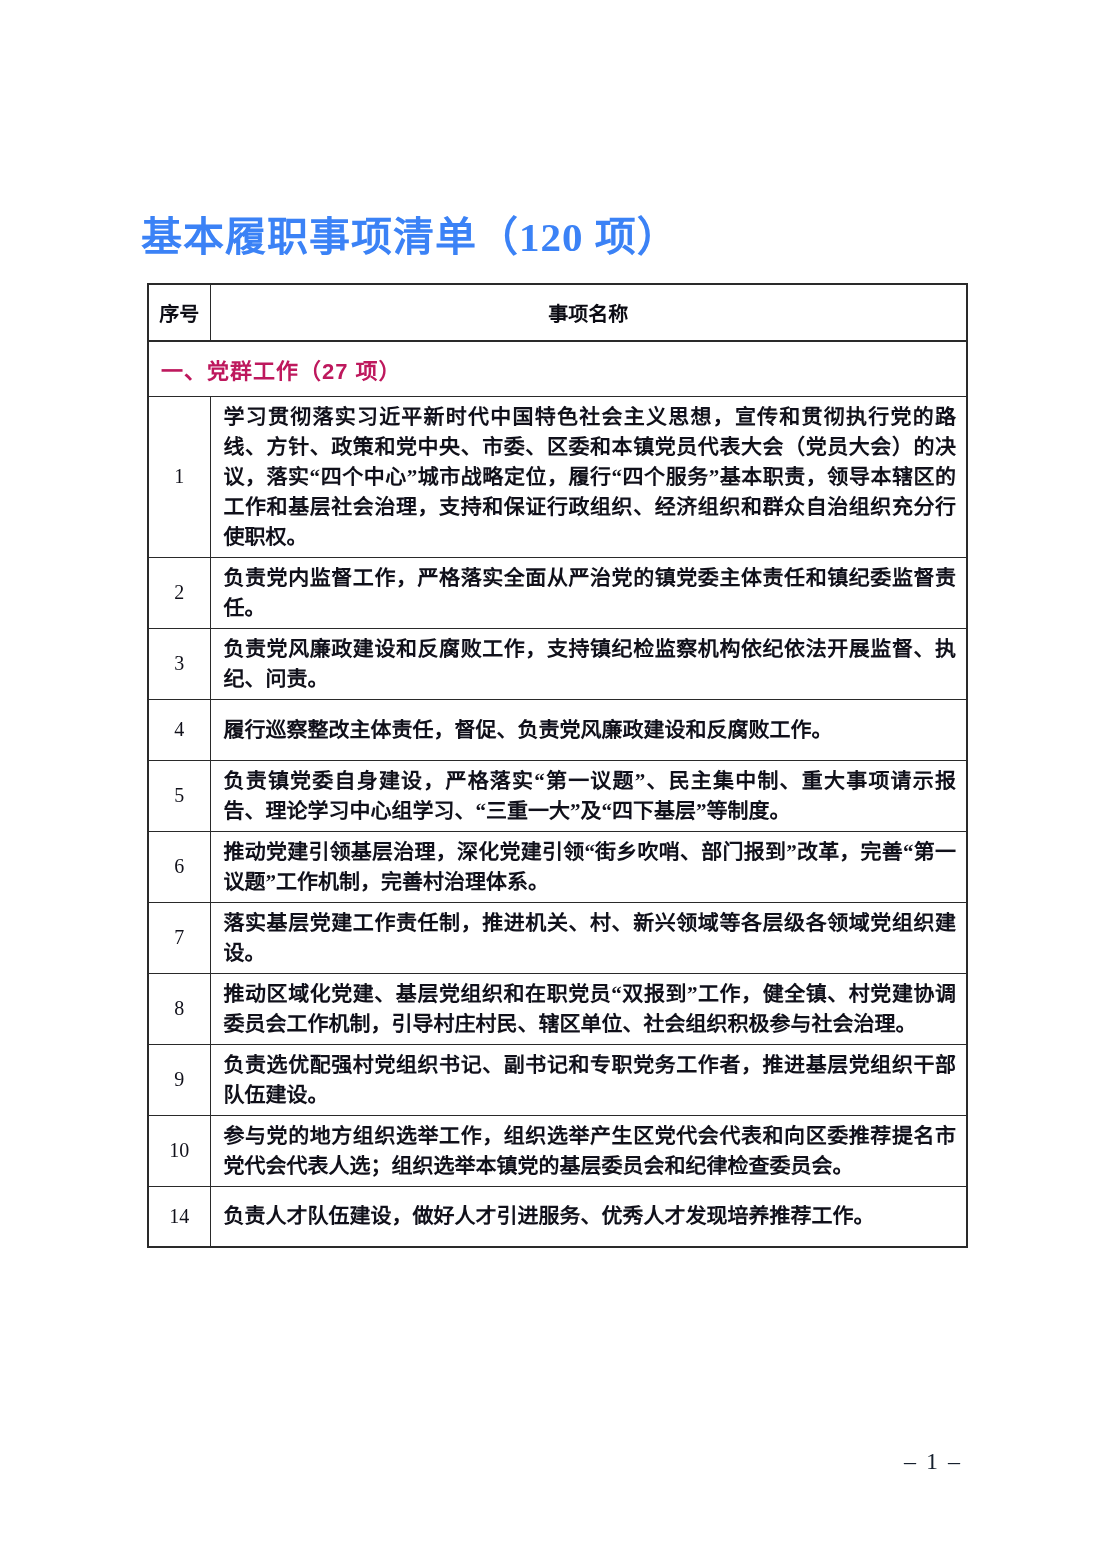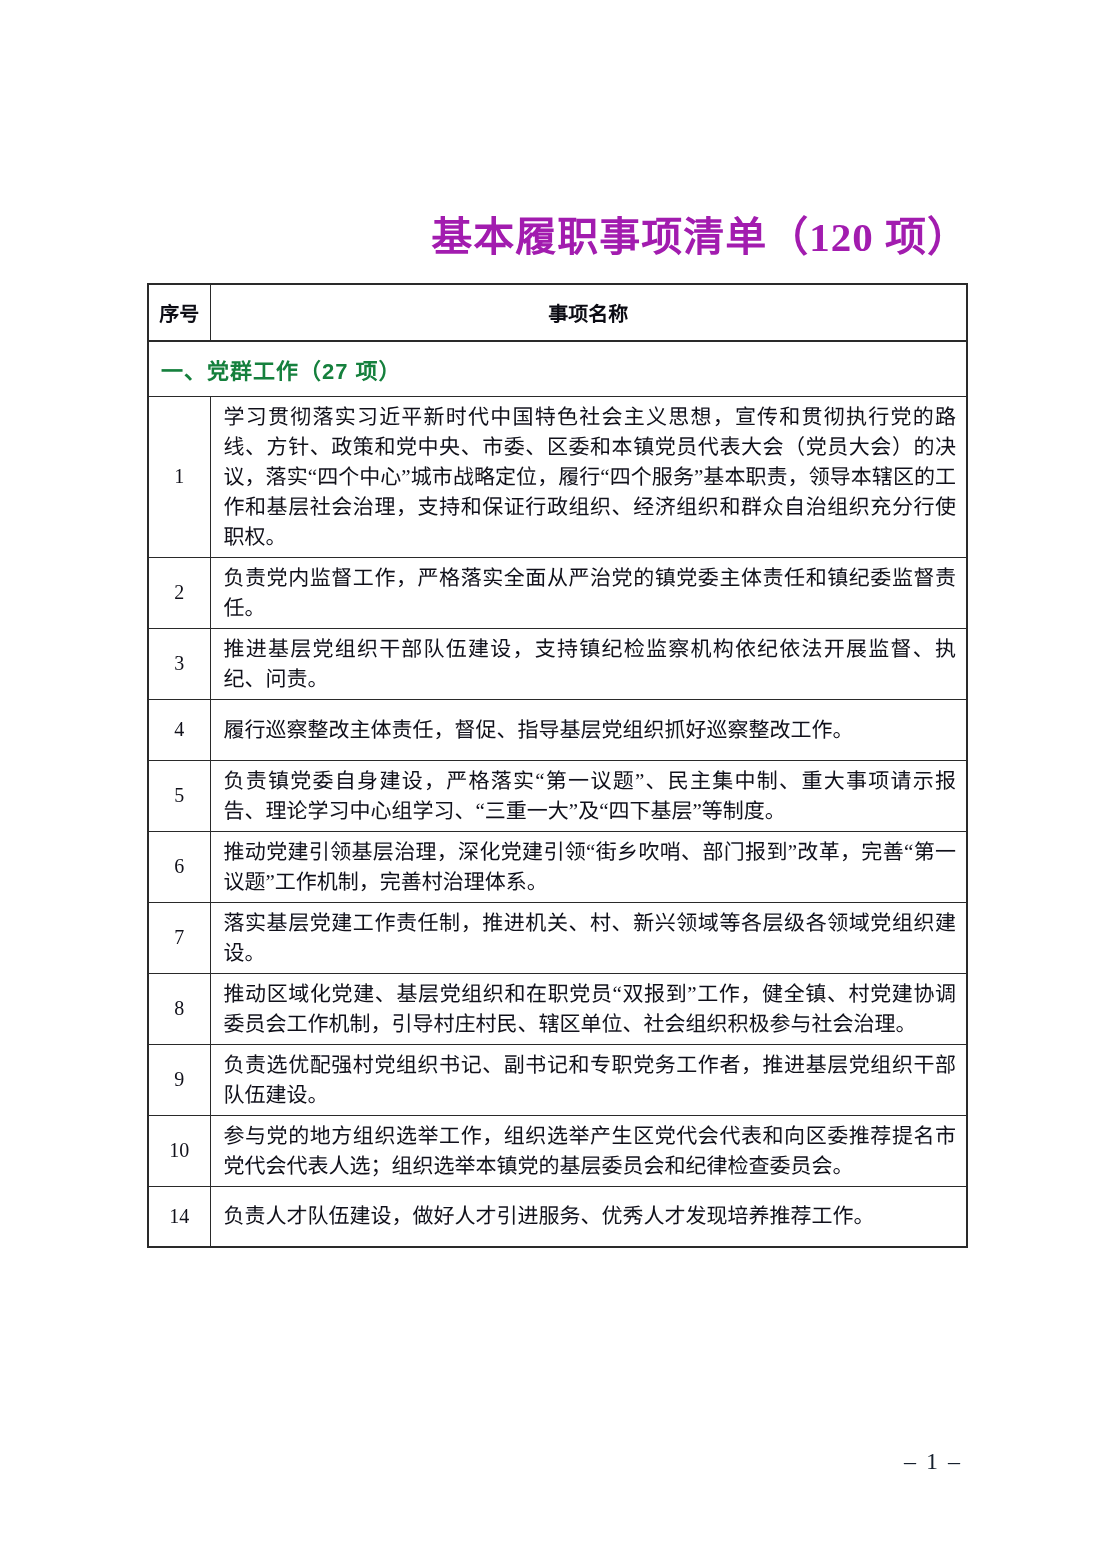--- a/index.html
+++ b/index.html
@@ -12,25 +12,25 @@
     font-family: "Liberation Serif", "DejaVu Serif", serif;
     color: #10101a;
     overflow: hidden;
   }
   .doc-title {
     position: absolute;
     top: 203px;
     left: 141px;
     width: 828px;
     margin: 0;
-    text-align: right;
+    text-align: left;
     font-family: "Liberation Serif", "DejaVu Serif", serif;
     font-size: 41px;
     font-weight: bold;
-    color: #a21caf;
+    color: #3b82f6;
     letter-spacing: 1px;
     white-space: nowrap;
   }
   table.duty-table {
     position: absolute;
     top: 283px;
     left: 147px;
     width: 821px;
     border-collapse: collapse;
     table-layout: fixed;
@@ -50,39 +50,40 @@
     text-align: center;
     border-bottom-width: 2.5px;
     margin-left: 37px;
   }
   .col-index { width: 62px; }
   .section-row td {
     height: 55px;
     font-family: "Liberation Sans", "DejaVu Sans", sans-serif;
     font-size: 22px;
     font-weight: bold;
-    color: #15803d;
+    color: #be185d;
     text-align: left;
     padding-left: 12px;
     letter-spacing: 1px;
   }
   .duty-table td.num-cell {
     text-align: center;
     font-size: 20px;
     color: #10101a;
     font-family: "Liberation Serif", "DejaVu Serif", serif;
   }
   .duty-table td.text-cell {
     font-size: 21px;
     line-height: 30px;
     color: #10101a;
     padding: 5px 10px 5px 13px;
     text-align: justify;
     text-justify: inter-ideograph;
     word-break: break-all;
+    font-weight: bold;
   }
   .duty-table tr.item-row { height: 61px; }
   .duty-table tr.item-row.tall { height: 126px; }
   .page-number {
     position: absolute;
     top: 1448px;
     left: 868px;
     width: 130px;
     text-align: center;
     font-family: "Liberation Serif", "DejaVu Serif", serif;
@@ -118,25 +119,25 @@
       <tr class="item-row tall">
         <td class="num-cell">1</td>
         <td class="text-cell">学习贯彻落实习近平新时代中国特色社会主义思想，宣传和贯彻执行党的路线、方针、政策和党中央、市委、区委和本镇党员代表大会（党员大会）的决议，落实“四个中心”城市战略定位，履行“四个服务”基本职责，领导本辖区的工作和基层社会治理，支持和保证行政组织、经济组织和群众自治组织充分行使职权。</td>
       </tr>
       <tr class="item-row">
         <td class="num-cell">2</td>
         <td class="text-cell">负责党内监督工作，严格落实全面从严治党的镇党委主体责任和镇纪委监督责任。</td>
       </tr>
       <tr class="item-row">
         <td class="num-cell">3</td>
-        <td class="text-cell">推进基层党组织干部队伍建设，支持镇纪检监察机构依纪依法开展监督、执纪、问责。</td>
+        <td class="text-cell">负责党风廉政建设和反腐败工作，支持镇纪检监察机构依纪依法开展监督、执纪、问责。</td>
       </tr>
       <tr class="item-row">
         <td class="num-cell">4</td>
-        <td class="text-cell">履行巡察整改主体责任，督促、指导基层党组织抓好巡察整改工作。</td>
+        <td class="text-cell">履行巡察整改主体责任，督促、负责党风廉政建设和反腐败工作。</td>
       </tr>
       <tr class="item-row">
         <td class="num-cell">5</td>
         <td class="text-cell">负责镇党委自身建设，严格落实“第一议题”、民主集中制、重大事项请示报告、理论学习中心组学习、“三重一大”及“四下基层”等制度。</td>
       </tr>
       <tr class="item-row">
         <td class="num-cell">6</td>
         <td class="text-cell">推动党建引领基层治理，深化党建引领“街乡吹哨、部门报到”改革，完善“第一议题”工作机制，完善村治理体系。</td>
       </tr>
       <tr class="item-row">

